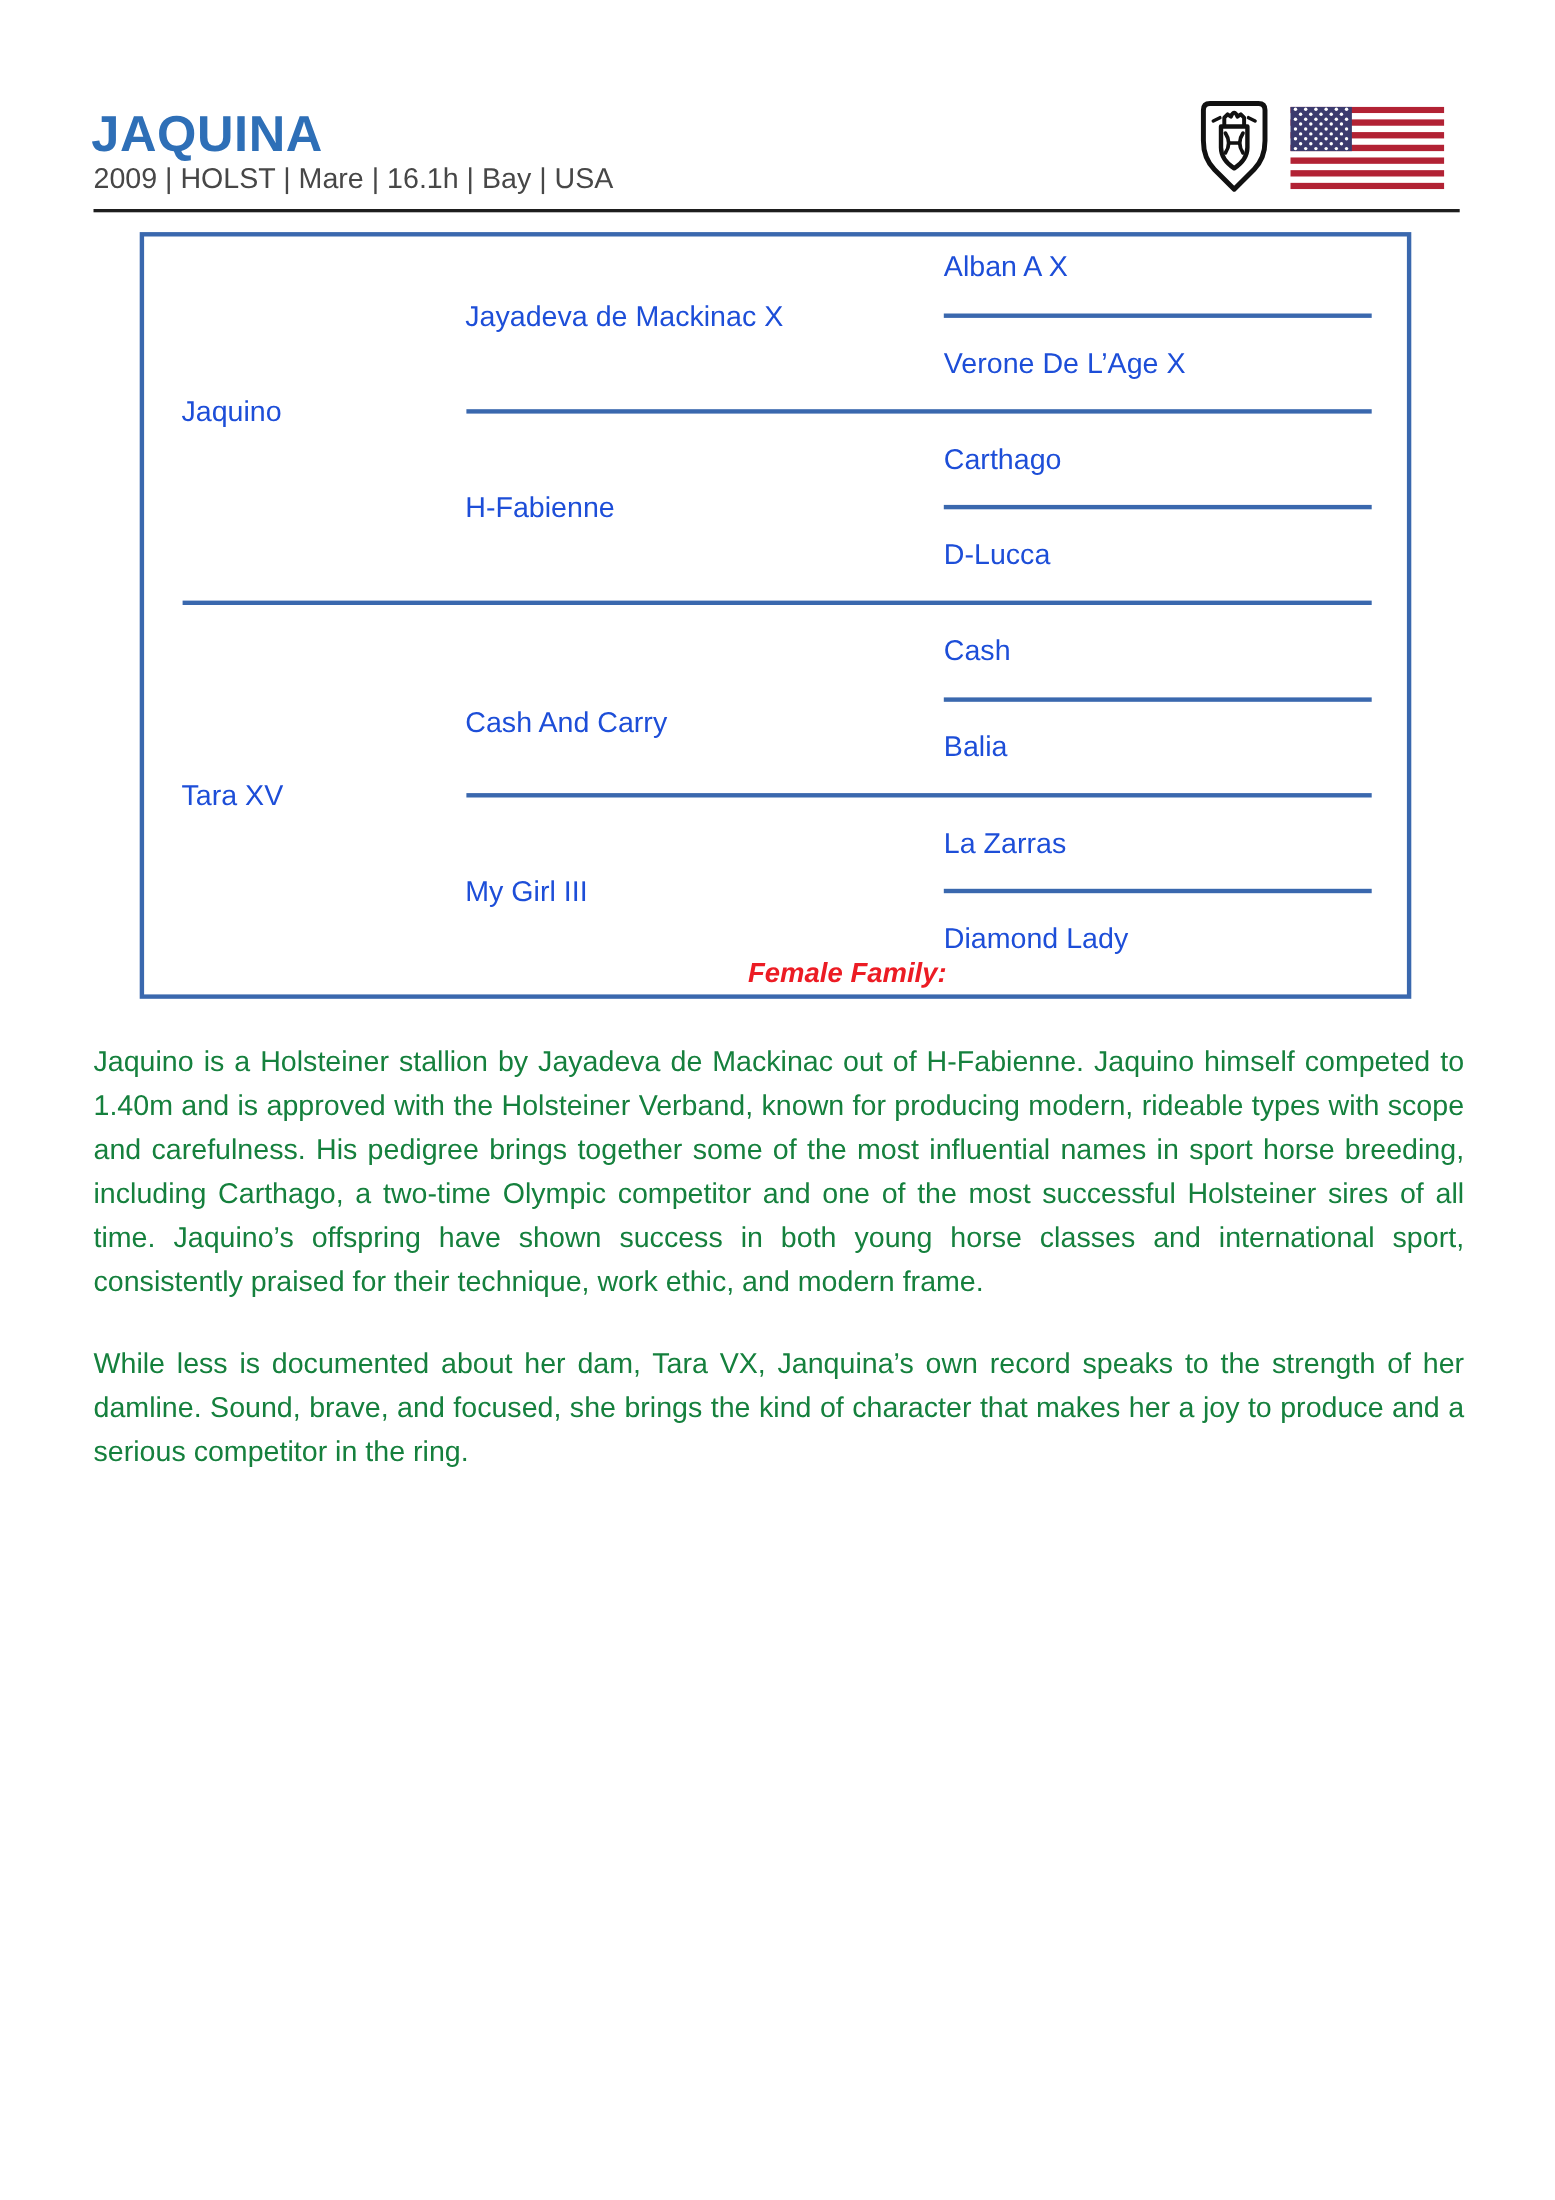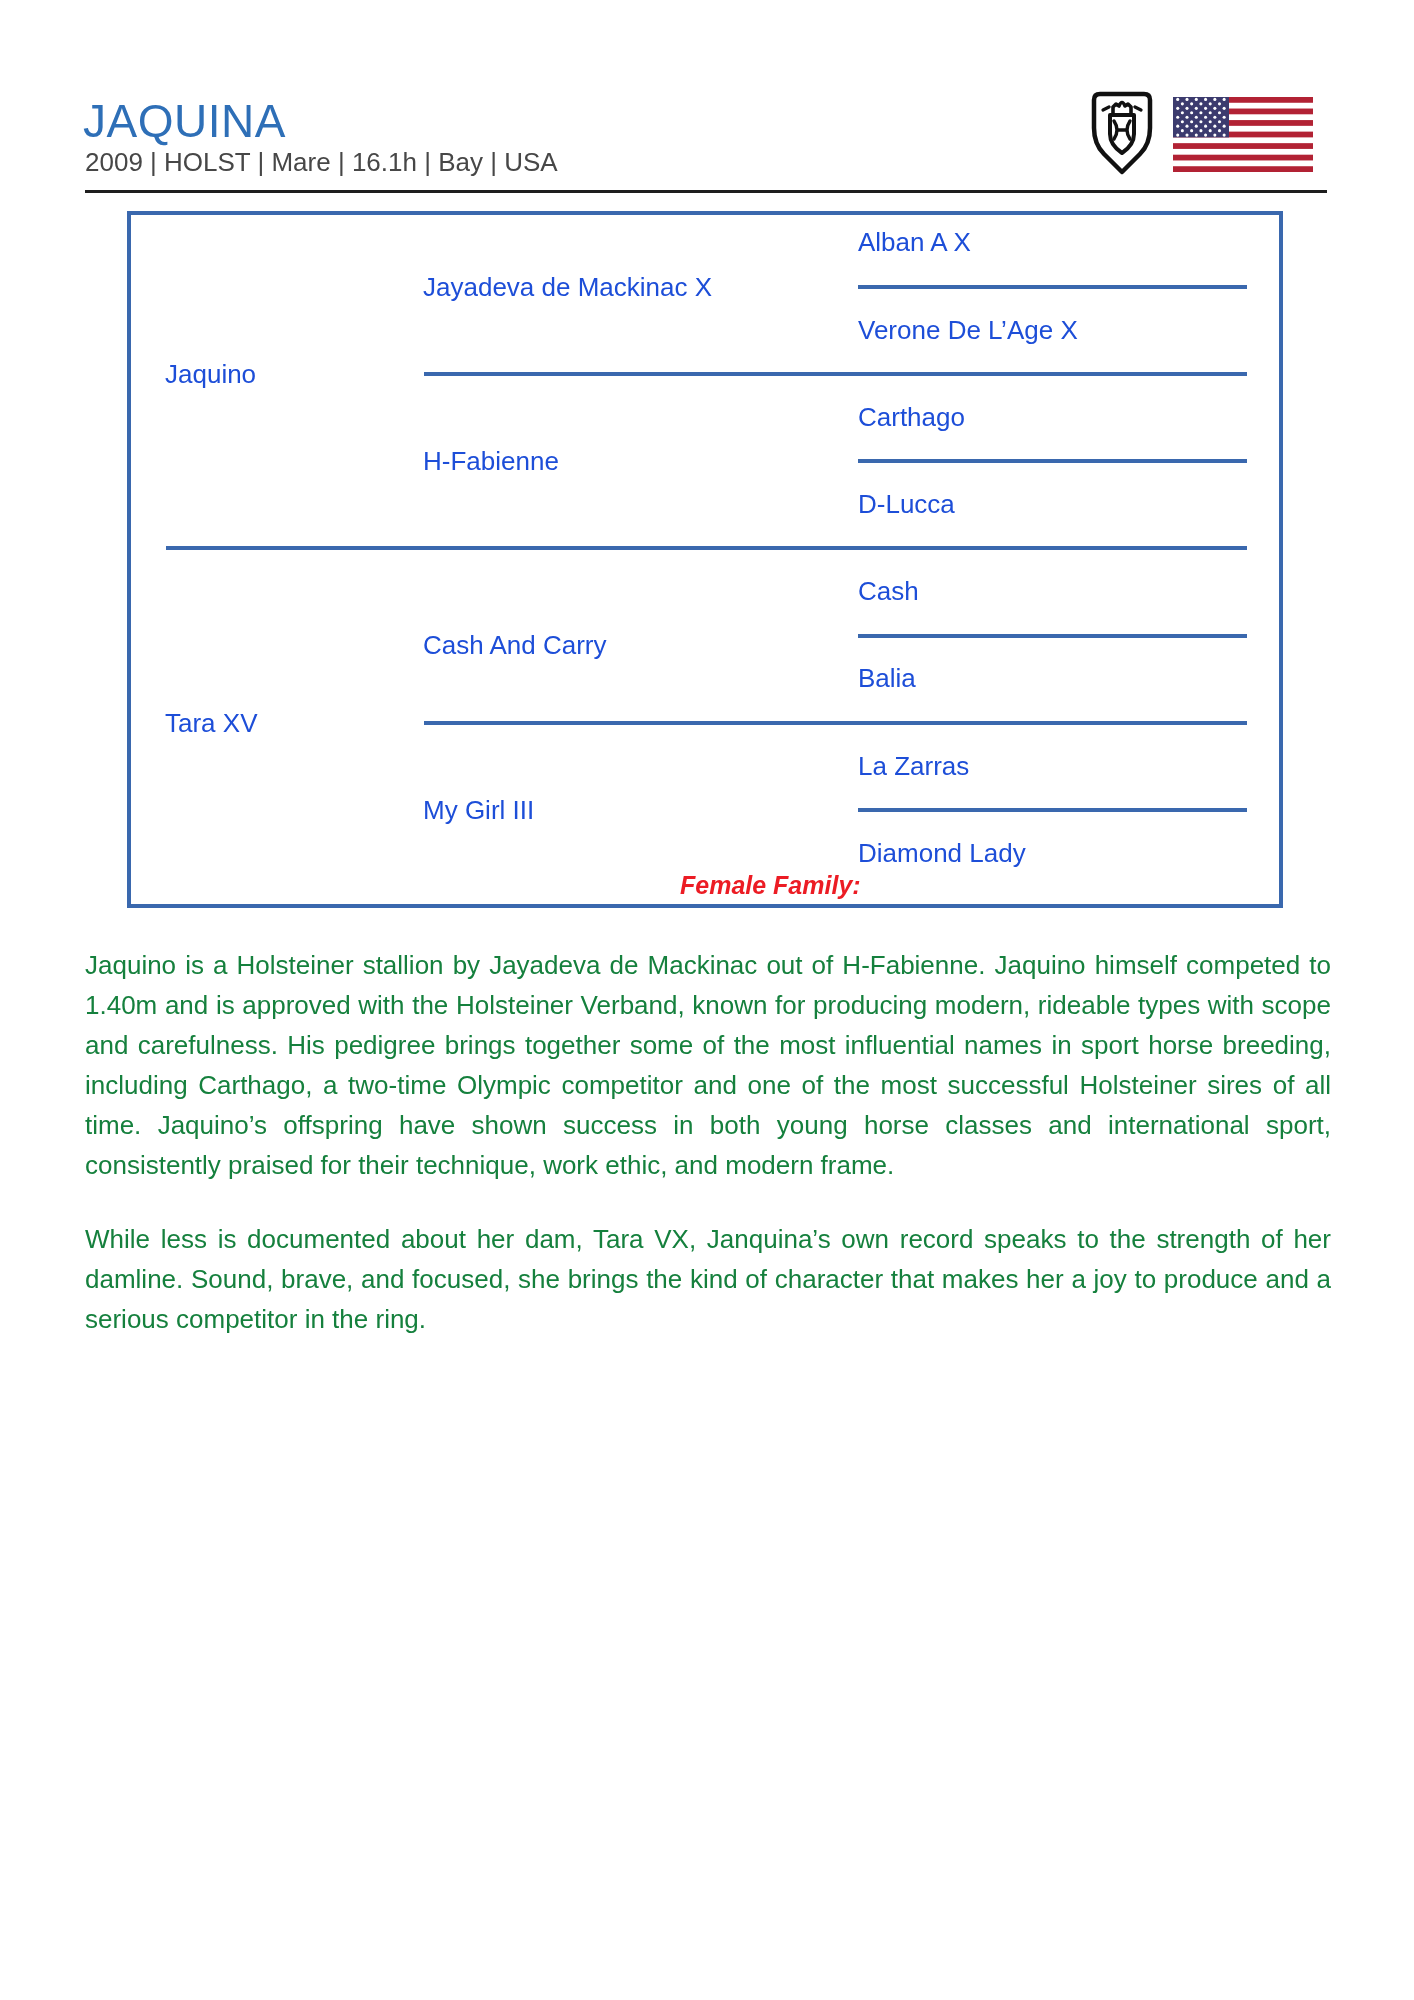--- a/index.html
+++ b/index.html
@@ -11,21 +11,21 @@
     font-family: "Liberation Sans", sans-serif;
     overflow: hidden;
   }
 
   
   .title {
     position: absolute;
     left: 83px;
     top: 97px;
     font-size: 46px;
-    font-weight: normal;
+    font-weight: bold;
     letter-spacing: 0.5px;
     color: #2e6fb7;
     line-height: 48px;
     white-space: nowrap;
   }
   .subtitle {
     position: absolute;
     left: 85px;
     top: 147px;
     font-size: 26px;
@@ -201,21 +201,21 @@
   </svg>
 
   <div class="ped-box">
 
     <div class="ped-name g1-name" style="top:159px">Jaquino</div>
     <div class="ped-name g1-name" style="top:508px">Tara XV</div>
     <div class="ped-line g1-line" style="top:331px"></div>
 
     <div class="ped-name g2-name" style="top:72px">Jayadeva de Mackinac X</div>
     <div class="ped-name g2-name" style="top:246px">H-Fabienne</div>
-    <div class="ped-name g2-name" style="top:430px">Cash And Carry</div>
+    <div class="ped-name g2-name" style="top:441px">Cash And Carry</div>
     <div class="ped-name g2-name" style="top:595px">My Girl III</div>
     <div class="ped-line g2-line" style="top:157px"></div>
     <div class="ped-line g2-line" style="top:506px"></div>
 
     <div class="ped-name g3-name" style="top:27px">Alban A X</div>
     <div class="ped-name g3-name" style="top:115px">Verone De L’Age X</div>
     <div class="ped-name g3-name" style="top:202px">Carthago</div>
     <div class="ped-name g3-name" style="top:289px">D-Lucca</div>
     <div class="ped-name g3-name" style="top:376px">Cash</div>
     <div class="ped-name g3-name" style="top:463px">Balia</div>

